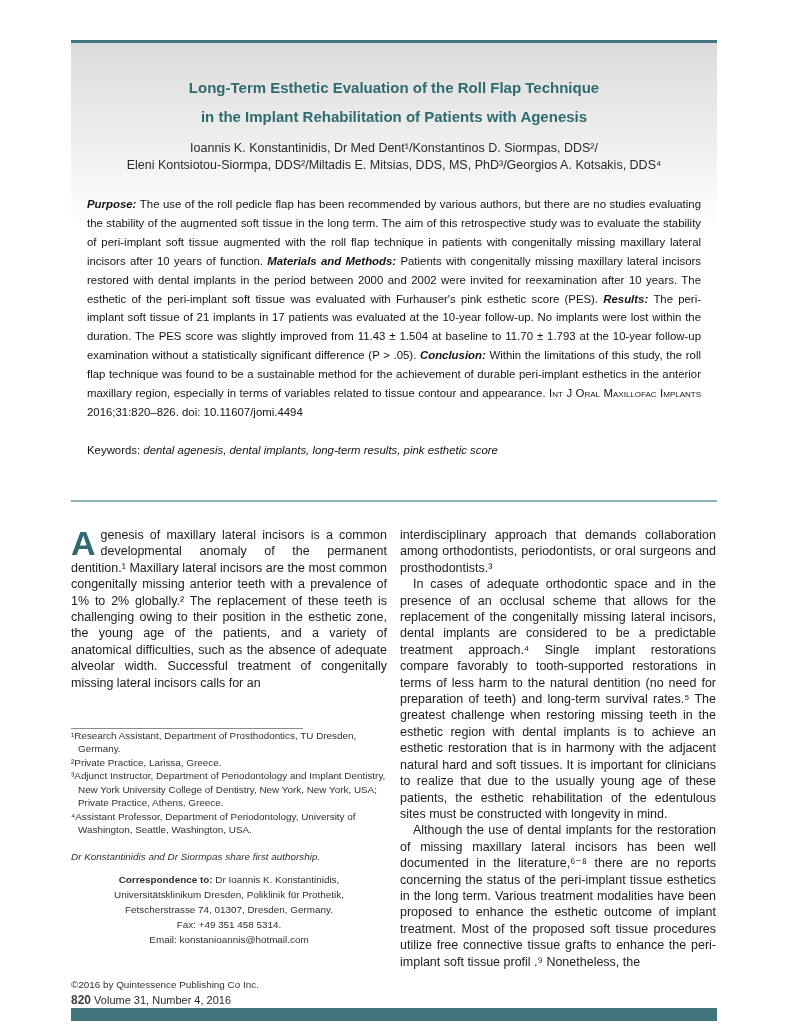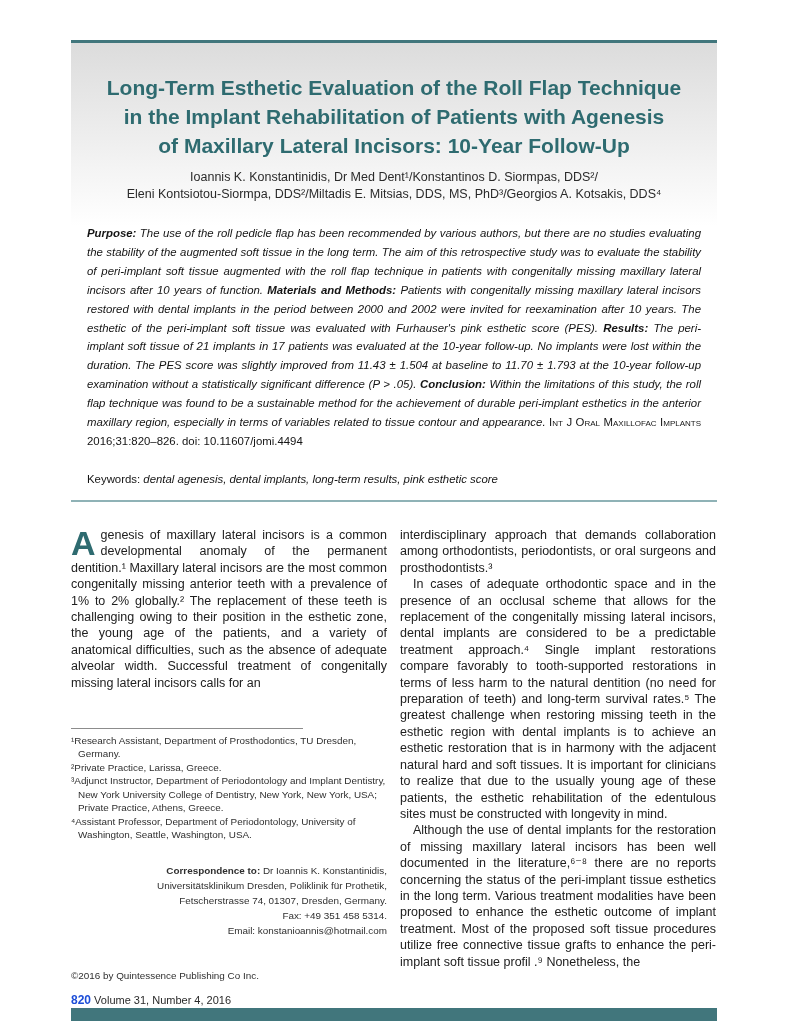--- a/index.html
+++ b/index.html
@@ -10,72 +10,71 @@
   
   .top-rule{position:absolute;left:71px;right:70px;top:40px;height:3px;background:#41767c;}
   
   .header-box{
     position:absolute;left:71px;right:70px;top:43px;height:459px;overflow:hidden;
     background:linear-gradient(180deg,#dcdcdc 0%,#efefef 22%,#ffffff 40%);
     border-bottom:2px solid #8fb2b6;
     box-sizing:border-box;
   }
   .title{margin-top:30px;text-align:center;color:#2e6b70;font-weight:bold;
-         font-size:21px;line-height:29px;letter-spacing:0px;}
+         font-size:15px;line-height:29px;letter-spacing:0px;}
   .title span{display:block;white-space:nowrap;}
   .authors{margin-top:9px;text-align:center;font-size:12.5px;line-height:17px;color:#2a2a2a;}
   .authors span{display:block;white-space:nowrap;}
   .abstract{
     margin:21px 16px 0 16px;font-size:11.4px;line-height:18.9px;text-align:justify;color:#141414;
   }
   .ab-b{font-weight:bold;font-style:italic;}
-  .ab-i{font-style:italic;}
+  .ab-i{}
   .ab-sc{font-style:normal;font-variant:small-caps;}
   .ab-n{font-style:normal;}
   .keywords{margin:20px 16px 0 16px;font-size:11.4px;line-height:17px;color:#141414;}
   .kw-label{font-weight:normal;}
   .kw-text{font-style:italic;}
   
   .columns{
     position:absolute;left:71px;top:527px;width:646px;display:flex;gap:13px;
     font-size:12.5px;line-height:16.4px;text-align:justify;color:#202020;
     hyphens:auto;-webkit-hyphens:auto;
   }
   .col{width:316px;flex:0 0 316px;}
   .col p{margin:0;}
   .dropcap{
     float:left;color:#2e6b70;font-weight:bold;font-size:34px;line-height:29px;
     padding:2px 5px 0 0;
   }
   .indent{text-indent:13px;}
   
   .fn-rule{margin-top:37px;width:232px;border-top:1px solid #8c8c8c;height:0;}
-  .footnotes{margin-top:5px;font-size:9.9px;line-height:13.4px;text-align:left;color:#2f2f2f;}
+  .footnotes{font-size:9.9px;line-height:13.4px;text-align:left;color:#2f2f2f;}
   .fn{padding-left:7px;text-indent:-7px;}
   .authorship{margin-top:14px;font-size:9.9px;line-height:13.4px;font-style:italic;text-align:left;color:#2f2f2f;}
-  .correspondence{margin-top:22px;font-size:9.9px;line-height:15px;text-align:right;color:#2f2f2f;}
+  .correspondence{margin-top:8px;font-size:9.9px;line-height:15px;text-align:center;color:#2f2f2f;}
   .corr-label{font-weight:bold;}
   .copyright{margin-top:30px;font-size:9.9px;text-align:left;color:#2f2f2f;}
   
   .footer{position:absolute;left:71px;top:993px;font-size:11px;color:#2a2a2a;}
-  .footer .pageno{font-weight:bold;font-size:12px;color:#1d4ed8;}
+  .footer .pageno{font-weight:bold;font-size:12px;color:#404040;}
   .bottom-bar{position:absolute;left:71px;right:70px;bottom:3px;height:13px;background:#41767c;}
 </style>
 </head>
 <body>
 
 <div class="page">
 
   <div class="top-rule"></div>
 
   <div class="header-box">
     <div class="title">
       <span>Long-Term Esthetic Evaluation of the Roll Flap Technique</span>
       <span>in the Implant Rehabilitation of Patients with Agenesis</span>
-      <span>of Maxillary Lateral Incisors: 10-Year Follow-Up</span>
     </div>
     <div class="authors">
       <span>Ioannis K. Konstantinidis, Dr Med Dent¹/Konstantinos D. Siormpas, DDS²/</span>
       <span>Eleni Kontsiotou-Siormpa, DDS²/Miltadis E. Mitsias, DDS, MS, PhD³/Georgios A. Kotsakis, DDS⁴</span>
     </div>
     <div class="abstract"><span class="ab-b">Purpose: </span><span class="ab-i">The use of the roll pedicle flap has been recommended by various authors, but there are no studies evaluating the stability of the augmented soft tissue in the long term. The aim of this retrospective study was to evaluate the stability of peri-implant soft tissue augmented with the roll flap technique in patients with congenitally missing maxillary lateral incisors after 10 years of function. </span><span class="ab-b">Materials and Methods: </span><span class="ab-i">Patients with congenitally missing maxillary lateral incisors restored with dental implants in the period between 2000 and 2002 were invited for reexamination after 10 years. The esthetic of the peri-implant soft tissue was evaluated with Furhauser's pink esthetic score (PES). </span><span class="ab-b">Results: </span><span class="ab-i">The peri-implant soft tissue of 21 implants in 17 patients was evaluated at the 10-year follow-up. No implants were lost within the duration. The PES score was slightly improved from 11.43 ± 1.504 at baseline to 11.70 ± 1.793 at the 10-year follow-up examination without a statistically significant difference (P &gt; .05). </span><span class="ab-b">Conclusion: </span><span class="ab-i">Within the limitations of this study, the roll flap technique was found to be a sustainable method for the achievement of durable peri-implant esthetics in the anterior maxillary region, especially in terms of variables related to tissue contour and appearance. </span><span class="ab-sc">Int J Oral Maxillofac Implants</span><span class="ab-n"> 2016;31:820–826. doi: 10.11607/jomi.4494</span></div>
     <div class="keywords"><span class="kw-label">Keywords: </span><span class="kw-text">dental agenesis, dental implants, long-term results, pink esthetic score</span></div>
   </div>
 
   <div class="columns">
@@ -85,20 +84,21 @@
 
       <div class="fn-rule"></div>
 
       <div class="footnotes">
         <div class="fn">¹Research Assistant, Department of Prosthodontics, TU Dresden, Germany.</div>
         <div class="fn">²Private Practice, Larissa, Greece.</div>
         <div class="fn">³Adjunct Instructor, Department of Periodontology and Implant Dentistry, New York University College of Dentistry, New York, New York, USA; Private Practice, Athens, Greece.</div>
         <div class="fn">⁴Assistant Professor, Department of Periodontology, University of Washington, Seattle, Washington, USA.</div>
       </div>
 
+      <div class="authorship">Dr Konstantinidis and Dr Siormpas share first authorship.</div>
 
       <div class="correspondence">
         <div><span class="corr-label">Correspondence to: </span><span>Dr Ioannis K. Konstantinidis,</span></div>
         <div>Universitätsklinikum Dresden, Poliklinik für Prothetik,</div>
         <div>Fetscherstrasse 74, 01307, Dresden, Germany.</div>
         <div>Fax: +49 351 458 5314.</div>
         <div>Email: konstanioannis@hotmail.com</div>
       </div>
 
       <div class="copyright">©2016 by Quintessence Publishing Co Inc.</div>

